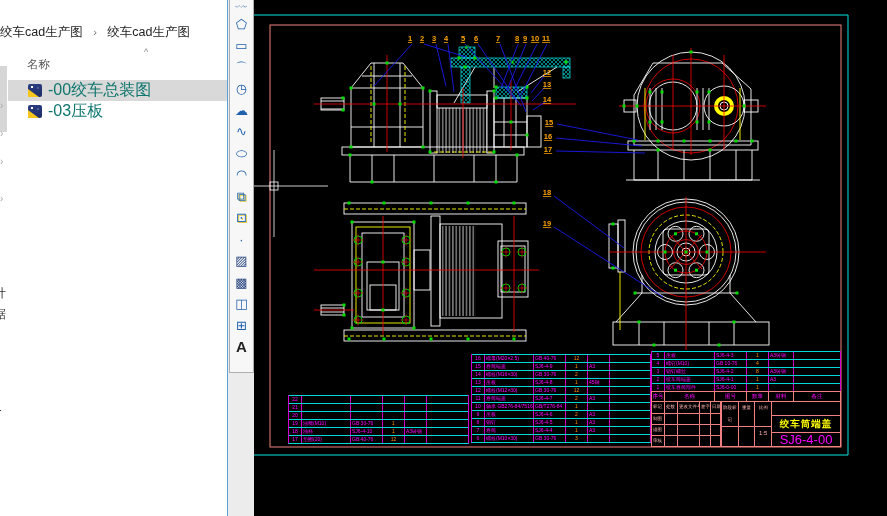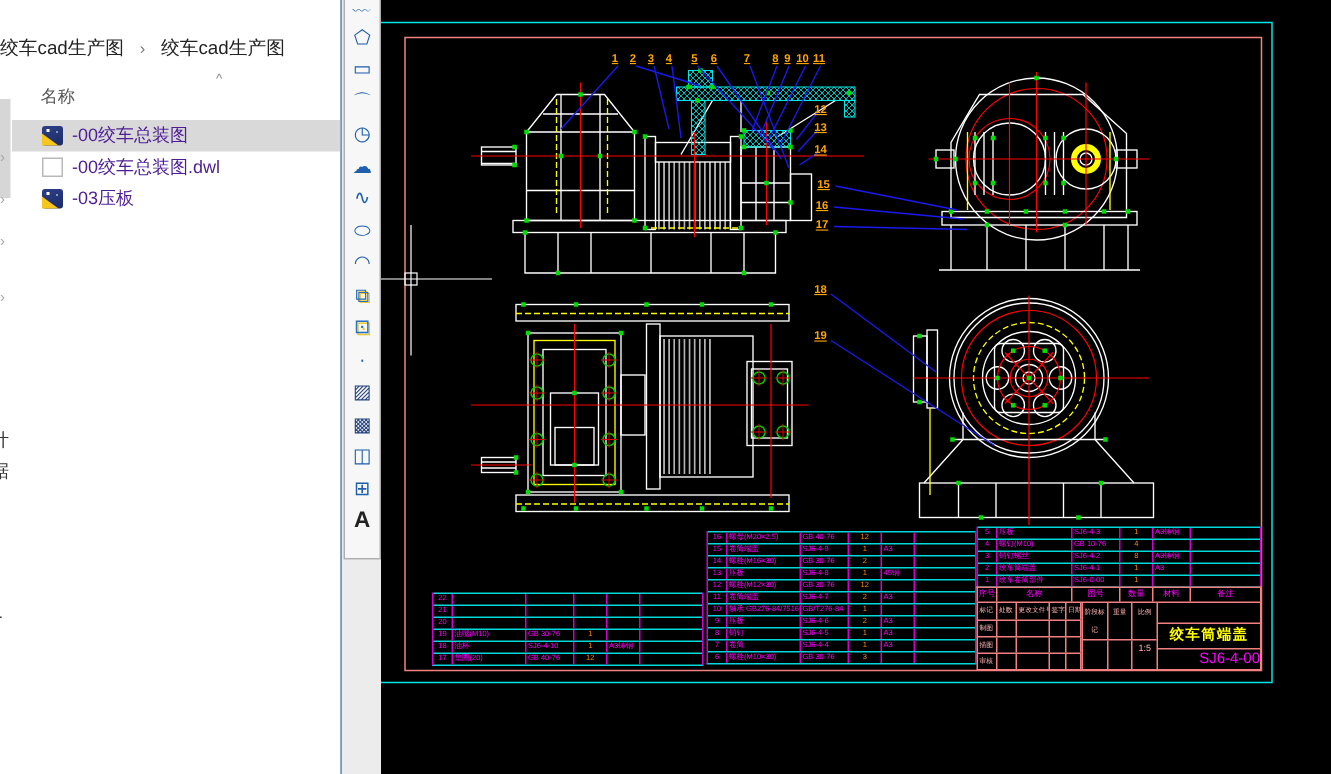--- a/index.html
+++ b/index.html
@@ -20,21 +20,21 @@
   #filelist{position:absolute;left:8px;top:80px;width:219px}
   .frow{position:relative;height:21px;display:flex;align-items:center;cursor:default}
   .frow.sel{background:#d9d9d9}
   .ficon{width:14px;height:13px;margin-left:20px;margin-right:6px;position:relative;flex:none}
   .ficon.dwg{background:linear-gradient(160deg,#2d3f86 0%,#1c2c66 100%);border-radius:2px}
   .ficon.dwg::after{content:"";position:absolute;left:0;bottom:0;width:0;height:0;
     border-bottom:8px solid #f6c61d;border-right:11px solid transparent}
   .ficon.dwg::before{content:"";position:absolute;left:3px;top:2px;width:2px;height:2px;background:#fff;
     box-shadow:6px 1px 0 -0.5px #cfe0ff,3px 4px 0 -1px #9fc0ff}
   .ficon.doc{background:#fff;border:1px solid #b9b9b9}
-  .flabel{font-size:12px;color:#4c1d95;white-space:nowrap}
+  .flabel{font-size:16px;color:#0f766e;white-space:nowrap}
   .tree-arrow{position:absolute;left:0;color:#a9a9a9;font-size:10px}
   .tree-frag{position:absolute;left:-6px;color:#333;font-size:12px}
   #tree-scroll{position:absolute;left:0;top:66px;width:7px;height:66px;background:#d6d6d6}
 
   
   #dock{position:absolute;left:227px;top:0;width:27px;height:516px;background:#ececec;border-left:1px solid #5ba0d6}
   #drawbar{position:absolute;left:229px;top:-9px;width:25px;height:382px;background:#f7f7f7;
     border:1px solid #aeaeae;display:flex;flex-direction:column;align-items:center}
   .tool{width:23px;height:21.5px;display:flex;align-items:center;justify-content:center;
     color:#1f5fae;font-size:13px;line-height:1;cursor:pointer}
@@ -74,21 +74,21 @@
   #sig .bom-cell{font-size:4.5px;line-height:10px;color:#ffb3b3;border-right:1px solid #f28080}
   #tb-mid{width:50px;height:100%;border-right:1px solid #f28080;display:flex;flex-direction:column}
   #tb-mid .mrow{flex:1;display:flex;border-top:1px solid #f28080}
   #tb-mid .mrow:first-child{border-top:none}
   #tb-mid .mcell{flex:1;font-size:4.5px;line-height:12px;color:#ffb3b3;text-align:center;border-right:1px solid #f28080;overflow:hidden}
   #tb-mid .mcell:last-child{border-right:none}
   #tb-right{flex:1;display:flex;flex-direction:column}
   #tb-name{height:14px;border-bottom:1px solid #f28080}
   #tb-title{height:17px;border-bottom:1px solid #f28080;color:#ffff00;font-size:9.5px;font-weight:bold;
     text-align:center;line-height:16px;letter-spacing:1px;overflow:hidden}
-  #tb-dwgno{flex:1;color:#ff00ff;font-size:10px;text-align:right;line-height:13px;overflow:hidden}
+  #tb-dwgno{flex:1;color:#ff00ff;font-size:13px;text-align:center;line-height:13px;overflow:hidden}
 </style>
 </head>
 <body>
 
 <div id="app">
 
   <div id="explorer">
     <div id="breadcrumb">
       <span class="crumb">绞车cad生产图</span>
       <span class="sep">›</span>
@@ -103,24 +103,20 @@
     <span class="tree-arrow" style="top:156px">›</span>
     <span class="tree-arrow" style="top:193px">›</span>
     <span class="tree-frag" style="top:285px">计</span>
     <span class="tree-frag" style="top:306px">据</span>
     <span class="tree-frag" style="top:408px">T</span>
 
     <div id="filelist">
       <div class="frow sel">
         <span class="ficon dwg"></span>
         <span class="flabel">-00绞车总装图</span>
-      </div>
-      <div class="frow">
-        <span class="ficon doc"></span>
-        <span class="flabel">-00绞车总装图.dwl</span>
       </div>
       <div class="frow">
         <span class="ficon dwg"></span>
         <span class="flabel">-03压板</span>
       </div>
     </div>
   </div>
 
   <div id="dock"></div>
   <div id="drawbar">

